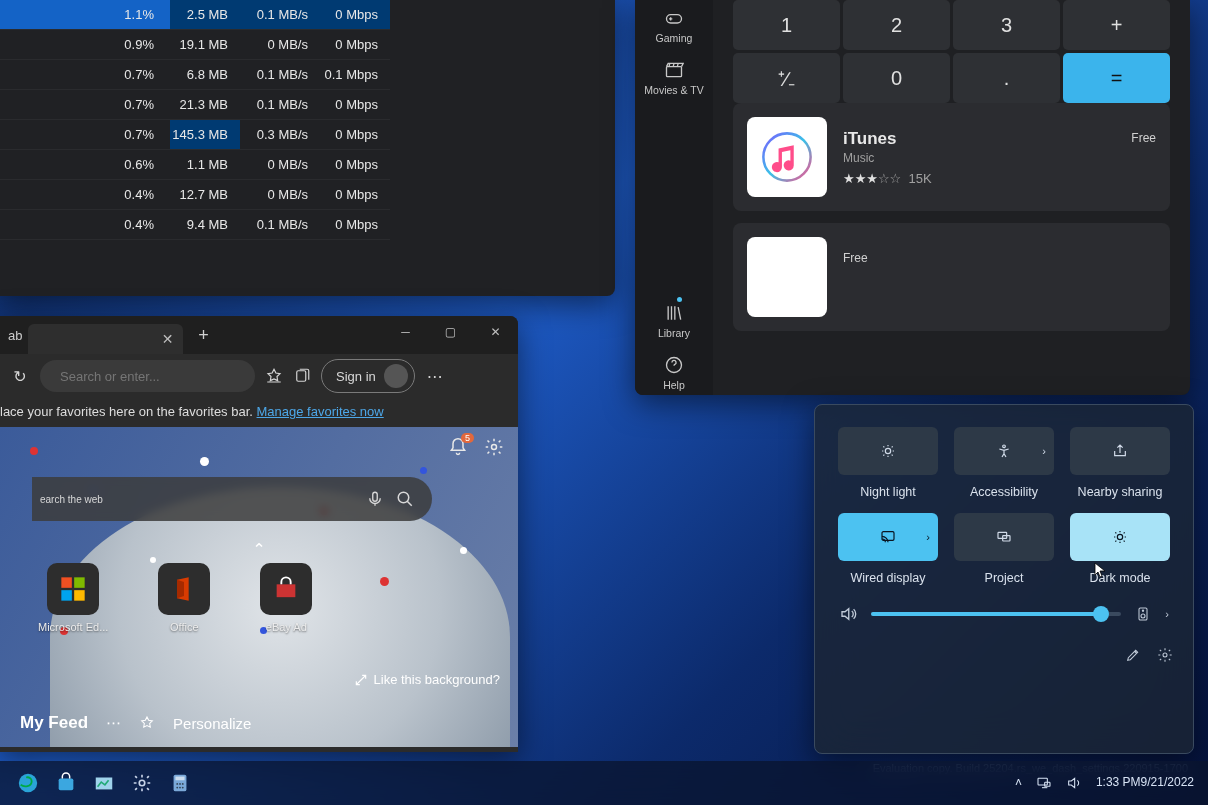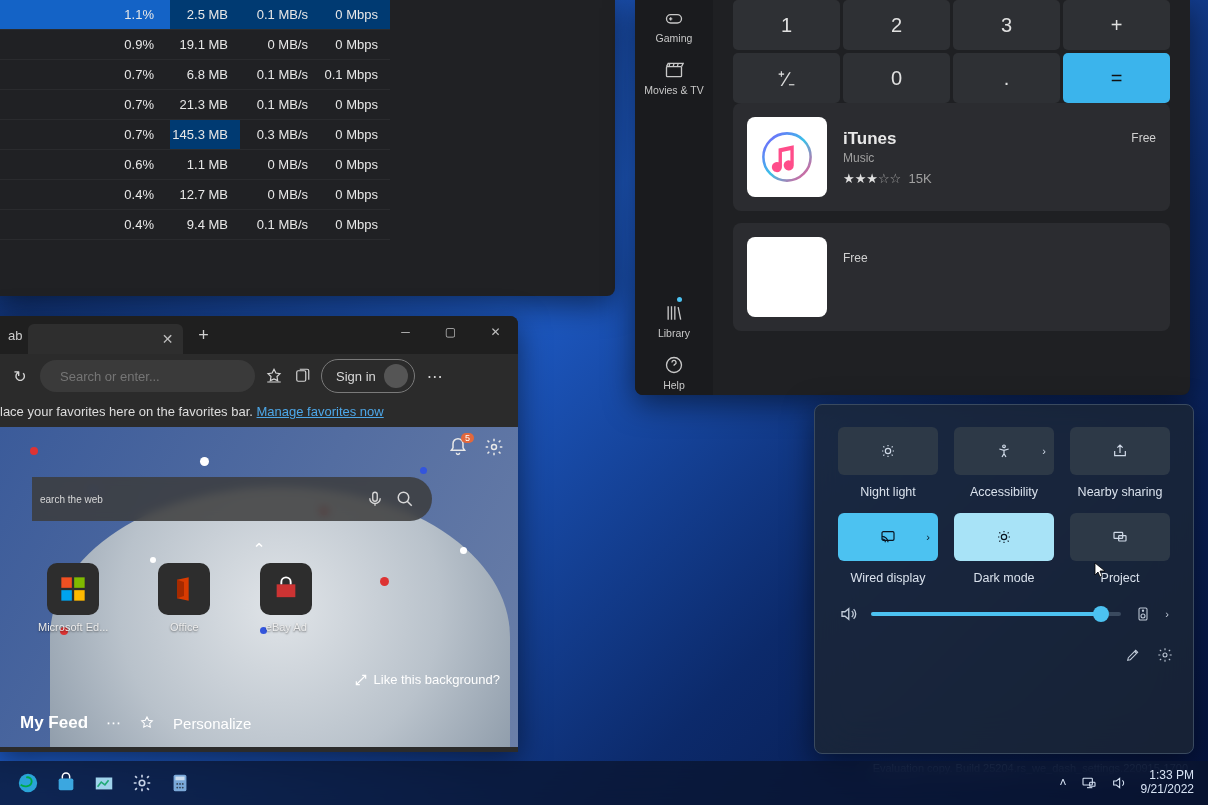--- a/index.html
+++ b/index.html
@@ -85,21 +85,21 @@
   #qs .vol .knob{ position:absolute; right:8%; top:-6px; width:16px; height:16px; border-radius:50%; background:#4cc2f1; margin-right:-8px;}
   #qs .footer{ display:flex; justify-content:flex-end; gap:16px; padding:10px 20px 14px 0; color:#c0cad8;}
   .watermark{position:absolute; right:20px; top:762px; font-size:11px; color:#8aa0bf;}
   .cursor{position:absolute; width:16px; height:16px; pointer-events:none;}
 
   
   #taskbar{ position:absolute; left:0; right:0; bottom:0; height:44px; background:rgba(10,20,45,.75); backdrop-filter:blur(10px); display:flex; align-items:center; padding:0 14px;}
   #taskbar .apps{display:flex; gap:10px;}
   #taskbar .apps .a{width:28px;height:28px; border-radius:4px; display:flex; align-items:center; justify-content:center;}
   #taskbar .tray{margin-left:auto; display:flex; align-items:center; gap:14px; color:#d8e4f5; font-size:12px;}
-  #taskbar .clock{display:flex; flex-direction:column; align-items:flex-end; line-height:1.15;}
+  #taskbar .clock{display:flex; line-height:1.15;}
 
   .confetti{position:absolute;border-radius:50%;}
   svg{display:block;}
 </style>
 </head>
 <body>
 
 <div id="taskmgr" class="window">
   <table>
       <tbody id="tm-body">
@@ -399,36 +399,36 @@
         <div class="pill on">
           <svg width="16" height="16" viewBox="0 0 24 24" fill="none" stroke="currentColor" stroke-width="1.8">
             <rect x="3" y="4" width="18" height="13" rx="2"></rect>
             <path d="M3 20a5 5 0 0 1 5 5M3 16a9 9 0 0 1 9 9" transform="translate(0 -5)"></path>
           </svg>
           <span class="chv">›</span>
         </div>
         <span>Wired display</span>
       </div>
       <div class="qbtn">
+        <div class="pill">
+          <svg width="16" height="16" viewBox="0 0 24 24" fill="none" stroke="currentColor" stroke-width="1.8">
+            <rect x="3" y="5" width="13" height="9" rx="1"></rect>
+            <rect x="10" y="10" width="11" height="8" rx="1"></rect>
+          </svg>
+        </div>
+        <span>Project</span>
+      </div>
+      <div class="qbtn">
         <div class="pill on2">
           <svg width="16" height="16" viewBox="0 0 24 24" fill="none" stroke="currentColor" stroke-width="1.8">
             <circle cx="12" cy="12" r="4"></circle>
             <path d="M12 3v2M12 19v2M3 12h2M19 12h2M5 5l1.5 1.5M17.5 17.5L19 19M5 19l1.5-1.5M17.5 6.5L19 5"></path>
           </svg>
         </div>
         <span>Dark mode</span>
-      </div>
-      <div class="qbtn">
-        <div class="pill">
-          <svg width="16" height="16" viewBox="0 0 24 24" fill="none" stroke="currentColor" stroke-width="1.8">
-            <rect x="3" y="5" width="13" height="9" rx="1"></rect>
-            <rect x="10" y="10" width="11" height="8" rx="1"></rect>
-          </svg>
-        </div>
-        <span>Project</span>
       </div>
     </div>
   <div class="vol">
     <svg width="18" height="18" viewBox="0 0 24 24" fill="none" stroke="#c0cad8" stroke-width="1.8">
         <path d="M4 9v6h4l5 4V5L8 9H4zM17 8a5 5 0 0 1 0 8M19.5 5.5a9 9 0 0 1 0 13"></path>
       </svg>
     <div class="track">
         <div class="fill"></div>
         <div class="knob"></div>
       </div>

